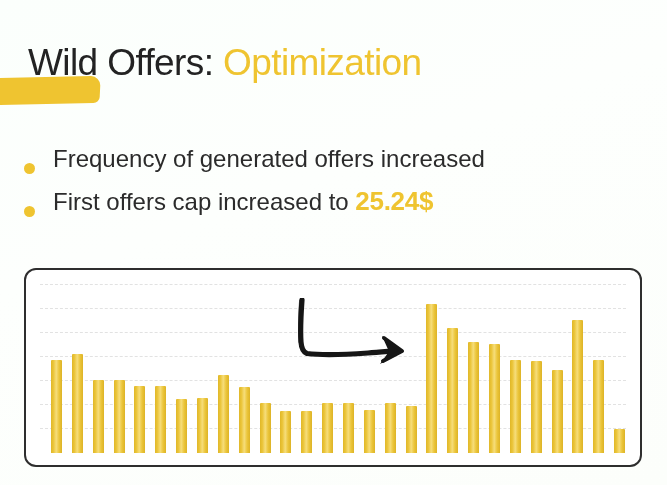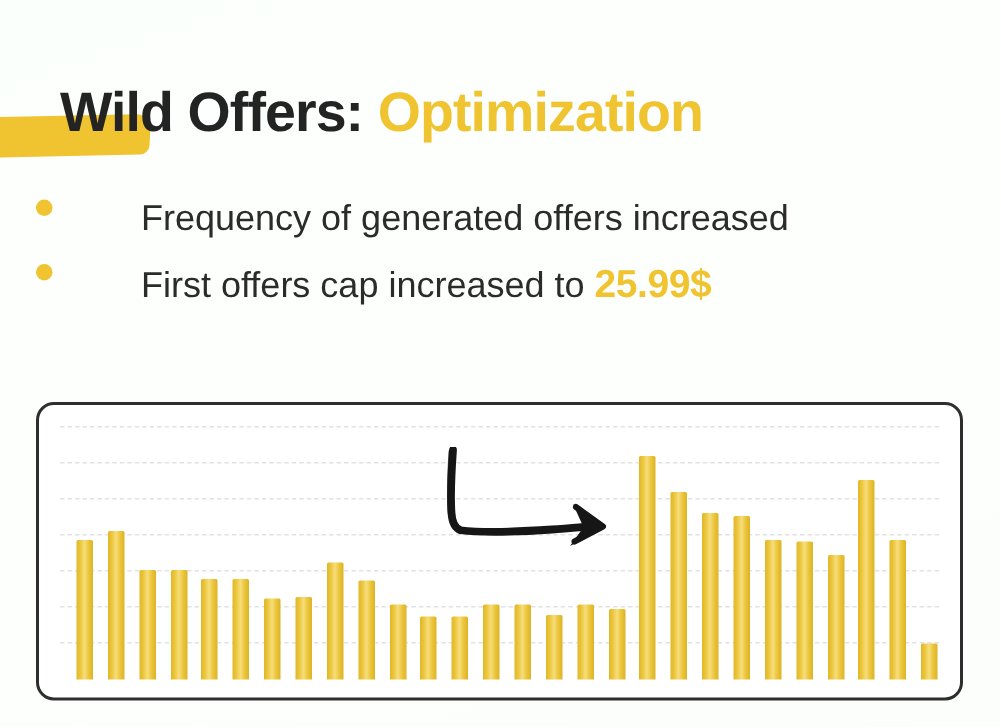--- a/index.html
+++ b/index.html
@@ -30,42 +30,41 @@
     width: 104px;
     height: 27px;
     background: #EFC430;
     border-radius: 2px 10px 6px 3px;
     transform: skewX(-4deg) rotate(-1.2deg);
     z-index: 0;
   }
   .title {
     position: relative;
     z-index: 1;
-    margin: 12px;
+    margin: 0;
     font-size: 37px;
     line-height: 46px;
-    font-weight: bold;
+    font-weight: normal;
     letter-spacing: -0.6px;
     color: #232323;
     white-space: nowrap;
   }
   .title .accent { color: #EFC430; }
 
   
   .bullets {
     position: absolute;
     left: 24px;
     top: 131px;
     width: 620px;
   }
   .bullet-row {
     display: flex;
-    align-items: flex-start;
+    align-items: flex-end;
     height: 43px;
-    gap: 41px;
   }
   .bullet-dot {
     flex: 0 0 auto;
     width: 11px;
     height: 11px;
     border-radius: 50%;
     background: #EFC430;
     margin-right: 18px;
     margin-top: 2px;
   }
@@ -162,21 +161,21 @@
       <span class="bullet-dot"></span>
       <span class="bullet-text">
         <span>Frequency of generated offers increased</span>
       </span>
     </div>
 
 
     <div class="bullet-row">
       <span class="bullet-dot"></span>
       <span class="bullet-text">
-        <span>First offers cap increased to </span><span class="hi">25.99$</span>
+        <span>First offers cap increased to </span><span class="hi">25.24$</span>
       </span>
     </div>
 
   </div>
 
   <div class="chart-card">
 
     <div class="gridlines">
         <div class="gridline" style="top: 14px;"></div>
         <div class="gridline" style="top: 38px;"></div>

